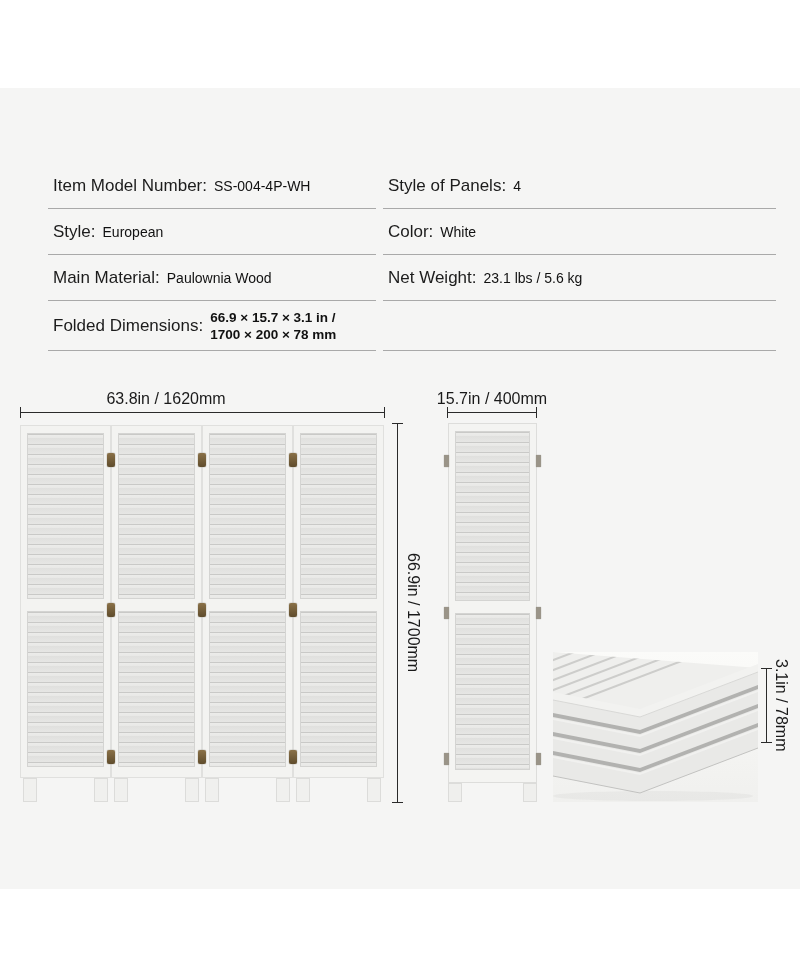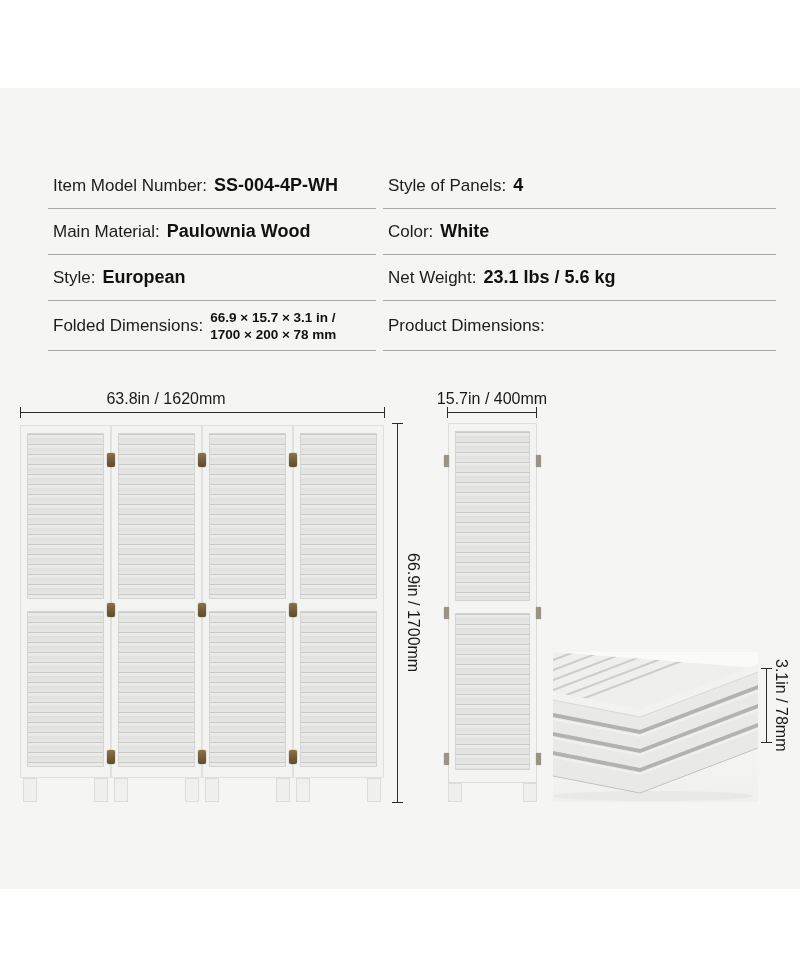--- a/index.html
+++ b/index.html
@@ -7,21 +7,21 @@
   #root{position:relative;width:800px;height:977px;background:#ffffff;overflow:hidden;}
   .band{position:absolute;left:0;top:88px;width:800px;height:801px;background:#f5f5f4;}
 
   
   .spec-col{position:absolute;top:163px;}
   .col-left{left:48px;width:328px;}
   .col-right{left:383px;width:393px;}
   .spec-row{height:46px;border-bottom:1px solid #a9a9a9;display:flex;align-items:center;gap:7px;padding-left:5px;box-sizing:border-box;}
   .spec-row.tall{height:50px;}
   .spec-label{font-size:17px;color:#1c1c1c;white-space:nowrap;}
-  .spec-value{font-size:18px;font-weight:bold;color:#111;white-space:nowrap;}
+  .spec-value{font-size:14px;font-weight:normal;color:#111;white-space:nowrap;}
   .spec-value-multi{font-size:13.5px;font-weight:bold;line-height:17px;color:#111;white-space:nowrap;}
 
   
   .dim-label{position:absolute;font-size:16px;color:#1a1a1a;text-align:center;white-space:nowrap;}
   .dim-label-vert{position:absolute;writing-mode:vertical-rl;font-size:16px;color:#1a1a1a;display:flex;align-items:center;justify-content:center;white-space:nowrap;}
   .dim-line-h{position:absolute;height:1px;background:#2a2a2a;}
   .dim-line-v{position:absolute;width:1px;background:#2a2a2a;}
   .tick-v{position:absolute;width:1px;height:11px;background:#2a2a2a;}
   .tick-h{position:absolute;width:11px;height:1px;background:#2a2a2a;}
 
@@ -56,26 +56,26 @@
 
 <div id="root">
   <div class="band"></div>
 
   <div class="spec-col col-left">
     <div class="spec-row">
       <span class="spec-label">Item Model Number:</span>
       <span class="spec-value">SS-004-4P-WH</span>
     </div>
     <div class="spec-row">
+      <span class="spec-label">Style:</span>
+      <span class="spec-value">European</span>
+    </div>
+    <div class="spec-row">
       <span class="spec-label">Main Material:</span>
       <span class="spec-value">Paulownia Wood</span>
-    </div>
-    <div class="spec-row">
-      <span class="spec-label">Style:</span>
-      <span class="spec-value">European</span>
     </div>
     <div class="spec-row tall">
       <span class="spec-label">Folded Dimensions:</span>
       <span class="spec-value-multi">
         <span style="display:block">66.9 × 15.7 × 3.1 in /</span>
         <span style="display:block">1700 × 200 × 78 mm</span>
       </span>
     </div>
   </div>
 
@@ -86,21 +86,20 @@
     </div>
     <div class="spec-row">
       <span class="spec-label">Color:</span>
       <span class="spec-value">White</span>
     </div>
     <div class="spec-row">
       <span class="spec-label">Net Weight:</span>
       <span class="spec-value">23.1 lbs / 5.6 kg</span>
     </div>
     <div class="spec-row tall">
-      <span class="spec-label">Product Dimensions:</span>
     </div>
   </div>
 
   <div class="dim-label" style="left:86px;top:390px;width:160px;">63.8in / 1620mm</div>
   <div class="dim-line-h" style="left:20px;top:412px;width:365px;"></div>
   <div class="tick-v" style="left:20px;top:407px;"></div>
   <div class="tick-v" style="left:384px;top:407px;"></div>
 
   <div class="dim-label" style="left:422px;top:390px;width:140px;">15.7in / 400mm</div>
   <div class="dim-line-h" style="left:447px;top:412px;width:90px;"></div>

